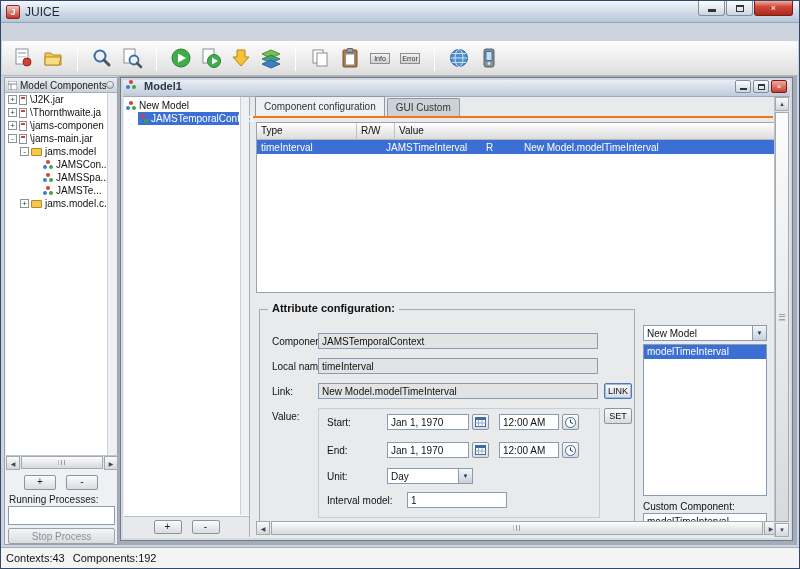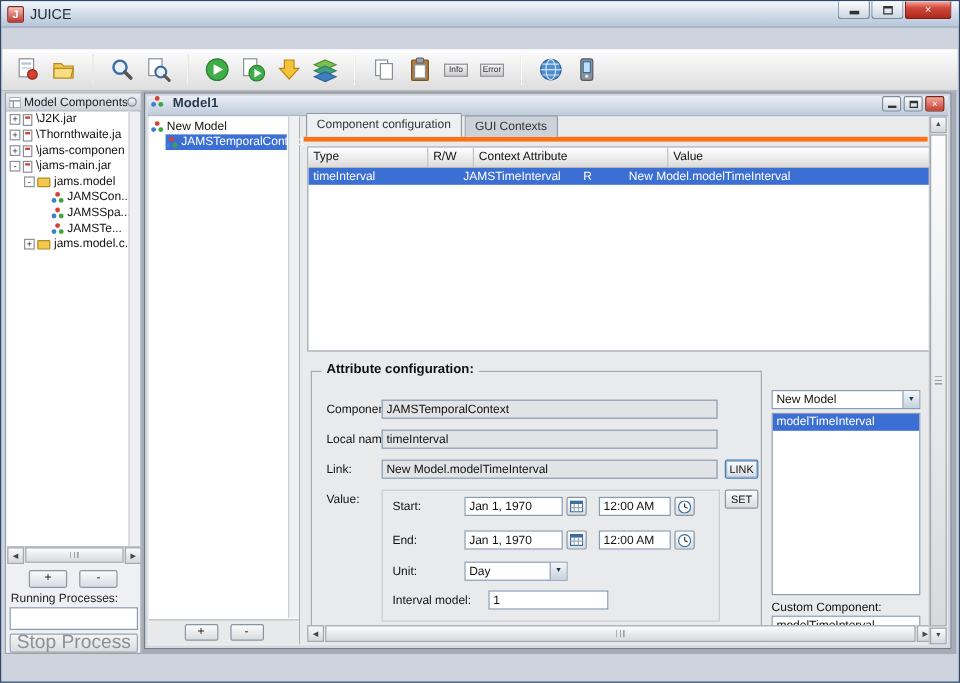--- a/index.html
+++ b/index.html
@@ -44,21 +44,21 @@
 .comp-icon::before{content:"";position:absolute;left:3px;top:0;width:4px;height:4px;border-radius:50%;background:#d6402f;box-shadow:-3px 5px 0 #3a7fd0,3px 5px 0 #3fa33f}
 .lp-hscroll{position:absolute;left:1px;top:377px;width:112px;height:14px;background:#e4e6e9;border-top:1px solid #bfc3c9;display:flex}
 .sarrow{width:14px;height:14px;border:1px solid #a3a9b1;background:linear-gradient(#fafafa,#d4d7db);font-size:6px;color:#445;display:flex;align-items:center;justify-content:center;flex:0 0 auto}
 .sthumb{flex:1;margin:0 1px;border:1px solid #a3a9b1;background:linear-gradient(#fcfcfc,#d7dadd);position:relative}
 .sthumb::after{content:"";position:absolute;left:50%;top:3px;bottom:3px;width:7px;transform:translateX(-50%);background:repeating-linear-gradient(90deg,#9aa0a8 0 1px,transparent 1px 3px)}
 .vthumb::after{top:50%;left:3px;right:3px;bottom:auto;width:auto;height:7px;transform:translateY(-50%);background:repeating-linear-gradient(#9aa0a8 0 1px,transparent 1px 3px)}
 .lp-btnrow{position:absolute;left:0;top:394px;width:100%;height:20px;display:flex;align-items:center;justify-content:center;gap:10px}
 .sqbtn{width:32px;height:15px;border:1px solid #8b95a2;border-radius:2px;background:linear-gradient(#fbfbfb,#d8dce1);font-size:10px;line-height:12px;text-align:center;color:#222}
 .lp-runlabel{position:absolute;left:4px;top:416px;font-size:10px;color:#222}
 .lp-listbox{position:absolute;left:3px;top:428px;width:107px;height:19px;background:#fff;border:1px solid #8a9cb2}
-.lp-stop{position:absolute;left:3px;top:450px;width:107px;height:16px;border:1px solid #9aa2ad;border-radius:2px;background:linear-gradient(#f4f4f4,#d9dce0);color:#8b8f96;font-size:16px;display:flex;align-items:center;justify-content:center}
+.lp-stop{position:absolute;left:3px;top:450px;width:107px;height:16px;border:1px solid #9aa2ad;border-radius:2px;background:linear-gradient(#f4f4f4,#d9dce0);color:#8b8f96;font-size:10px;display:flex;align-items:center;justify-content:center}
 
 
 .desktop{position:absolute;left:117px;top:75px;right:2px;bottom:23px;background:#a6acb5}
 .iframe{position:absolute;left:2px;top:1px;right:4px;bottom:4px;border:1px solid #6f7c8c;background:#e8eaec;box-shadow:inset 0 0 0 2px #d6dae0}
 .if-title{position:absolute;left:2px;top:2px;right:2px;height:17px;background:linear-gradient(#e9eef5,#bfcbda);border-bottom:1px solid #9dabbd;display:flex;align-items:flex-start;padding:0 3px}
 .if-title .t{font-weight:bold;font-size:11px;color:#2b3a4d;margin-left:4px;flex:1}
 .ifbtn{width:16px;height:13px;margin-left:2px;border:1px solid #7e8ea1;border-radius:2px;background:linear-gradient(#fdfdfd,#ccd5e0);display:flex;align-items:center;justify-content:center;font-size:8px;color:#333}
 .ifbtn.close{background:linear-gradient(#efa99b,#c93f31);border-color:#7c1d13;color:#fff}
 .if-body{position:absolute;left:3px;top:19px;right:3px;bottom:3px;background:#e8eaec}
 
@@ -66,21 +66,21 @@
 .mtree{position:absolute;left:0;top:0;width:126px;bottom:0;background:#fff;border-right:1px solid #aab0b8}
 .mtree-scroll{position:absolute;right:0;top:0;width:9px;bottom:22px;background:#eef0f2;border-left:1px solid #ccd0d5}
 .mtree-items{position:absolute;left:2px;top:2px;right:10px}
 .mt-row{height:13px;display:flex;align-items:center;font-size:10px;white-space:nowrap;cursor:default}
 .mt-row.sel{background:#3b6fd4;color:#fff}
 .mtree-btns{position:absolute;left:0;bottom:0;width:100%;height:21px;background:#e7e9eb;border-top:1px solid #b8bdc3;display:flex;align-items:center;justify-content:center;gap:10px}
 .mtree-btns .sqbtn{width:28px;height:14px}
 
 
 .cfg{position:absolute;left:127px;top:0;right:0;bottom:0}
-.tabs{position:absolute;left:2px;top:1px;right:16px;height:20px;border-bottom:4px solid #f97316;display:flex;align-items:flex-end;padding-left:2px}
+.tabs{position:absolute;left:2px;top:1px;right:16px;height:20px;border-bottom:2px solid #f97316;display:flex;align-items:flex-end;padding-left:2px}
 .tab{height:18px;padding:3px 8px 0;font-size:10px;border:1px solid #8f98a3;border-bottom:none;border-radius:2px 2px 0 0;background:#ccd2d8;color:#333;margin-right:2px}
 .tab.active{background:#eef1f4;height:20px;padding-top:4px}
 .cfg-vscroll{position:absolute;right:0;top:0;width:15px;bottom:0;background:#e4e6e9;border-left:1px solid #bfc3c9;display:flex;flex-direction:column}
 .cfg-vscroll .sthumb{margin:1px 0}
 .cfg-hscroll{position:absolute;left:5px;bottom:2px;width:522px;height:14px;background:#e4e6e9;display:flex}
 
 
 .tblwrap{position:absolute;left:5px;top:25px;width:522px;height:171px;border:1px solid #9aa2ac;background:#fff;overflow:hidden;font-size:10px}
 .thead{display:flex;height:17px;background:linear-gradient(#ffffff,#dcdcdc);border-bottom:1px solid #b6b6b6}
 .th{padding:2px 4px;border-right:1px solid #c2c2c2;color:#111;overflow:hidden;white-space:nowrap}
@@ -329,28 +329,27 @@
           <div class="mtree-scroll"></div>
           <div class="mtree-btns">
             <div class="sqbtn">+</div>
             <div class="sqbtn">-</div>
           </div>
         </div>
 
         <div class="cfg">
           <div class="tabs">
             <div class="tab active">Component configuration</div>
-            <div class="tab">GUI Contexts</div>
+            <div class="tab">GUI Custom</div>
           </div>
 
           <div class="tblwrap">
             <div class="thead">
               <div class="th c1">Type</div>
               <div class="th c2">R/W</div>
-              <div class="th c3">Context Attribute</div>
               <div class="th c4" style="border-right:none">Value</div>
             </div>
             <div class="trow sel">
               <div class="td c0">timeInterval</div>
               <div class="td c1">JAMSTimeInterval</div>
               <div class="td c2">R</div>
               <div class="td c3">New Model.modelTimeInterval</div>
               <div class="td c4"></div>
             </div>
           </div>
@@ -462,14 +461,18 @@
             <div class="sarrow">▲</div>
             <div class="sthumb vthumb" style="flex:1"></div>
             <div class="sarrow">▼</div>
           </div>
         </div>
 
       </div>
     </div>
   </div>
 
+  <div class="statusbar">
+    <span>Contexts:43</span>
+    <span>Components:192</span>
+  </div>
 
 </div>
 
 </body></html>

